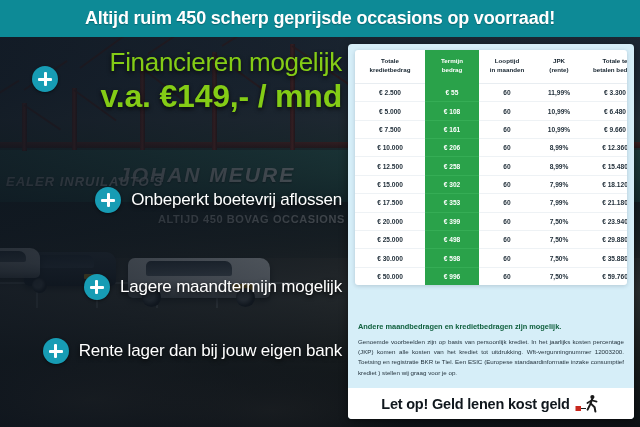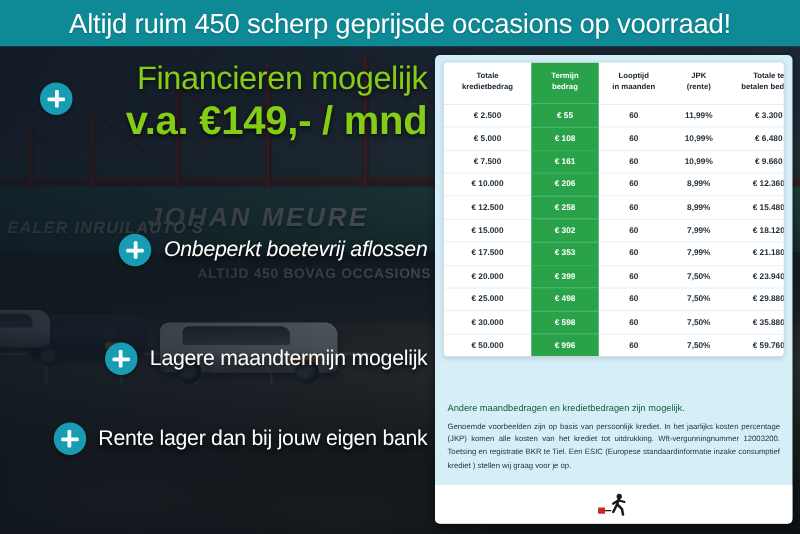--- a/index.html
+++ b/index.html
@@ -142,22 +142,22 @@
     left: 0; right: 0; top: 0;
     height: 37px;
     background: #0d8a96;
     display: flex;
     align-items: center;
     justify-content: center;
     z-index: 30;
   }
   .banner-text {
     color: #ffffff;
-    font-size: 22px;
-    font-weight: 400;
+    font-size: 18px;
+    font-weight: 700;
     letter-spacing: -.2px;
     white-space: nowrap;
     text-shadow: 0 1px 1px rgba(0,0,0,.25);
   }
 
   
   .left {
     position: absolute;
     left: 0; top: 37px;
     width: 348px; bottom: 0;
@@ -209,21 +209,21 @@
   }
   .bullet .plus { position: relative; flex: none; }
   .bullet-label {
     color: #fff;
     font-size: 17px;
     font-weight: 400;
     letter-spacing: -.2px;
     white-space: nowrap;
     text-shadow: 0 2px 4px rgba(0,0,0,.85);
   }
-  .b1 { top: 150px; font-style: italic; }
+  .b1 { top: 150px; }
   .b2 { top: 237px; }
   .b3 { top: 301px; }
 
   
   .panel {
     position: absolute;
     left: 348px; top: 44px;
     width: 286px; height: 375px;
     background: #d6eef8;
     border-radius: 4px;
@@ -283,21 +283,21 @@
   table.rates tr:last-child td { border-bottom: none; }
 
   .note {
     position: absolute;
     left: 10px; right: 10px;
     top: 278px;
   }
   .note-title {
     color: #11613f;
     font-size: 7.4px;
-    font-weight: 400;
+    font-weight: 700;
     line-height: 1.4;
     margin-bottom: 5px;
   }
   .note-body {
     color: #24333d;
     font-size: 6.2px;
     font-weight: 400;
     line-height: 1.62;
     text-align: justify;
   }
@@ -520,20 +520,21 @@
           </tbody>
       </table>
     </div>
 
     <div class="note">
       <div class="note-title">Andere maandbedragen en kredietbedragen zijn mogelijk.</div>
       <div class="note-body">Genoemde voorbeelden zijn op basis van persoonlijk krediet. In het jaarlijks kosten percentage (JKP) komen alle kosten van het krediet tot uitdrukking. Wft-vergunningnummer 12003200. Toetsing en registratie BKR te Tiel. Een ESIC (Europese standaardinformatie inzake consumptief krediet ) stellen wij graag voor je op.</div>
     </div>
 
     <div class="warn">
+      <span class="warn-text">Let op! Geld lenen kost geld</span>
       <svg class="warn-icon" width="26" height="20" viewBox="0 0 26 20">
         <rect x="0.5" y="12" width="5.5" height="5" fill="#c8281e"></rect>
         <path d="M6 14.5 L11 14.5" stroke="#1a1a1a" stroke-width="1.1"></path>
         <circle cx="17.4" cy="3.1" r="2.1" fill="#1a1a1a"></circle>
         <path d="M17.2 5.2 L15.2 10.4 L12.6 15.6" stroke="#1a1a1a" stroke-width="2" fill="none" stroke-linecap="round"></path>
         <path d="M15.9 9.6 L19.6 13.2 L20.4 17.6" stroke="#1a1a1a" stroke-width="2" fill="none" stroke-linecap="round"></path>
         <path d="M16.6 6.2 L21.6 7.6" stroke="#1a1a1a" stroke-width="1.7" fill="none" stroke-linecap="round"></path>
         <path d="M16.2 6.6 L12.4 9.0" stroke="#1a1a1a" stroke-width="1.7" fill="none" stroke-linecap="round"></path>
       </svg>
     </div>

